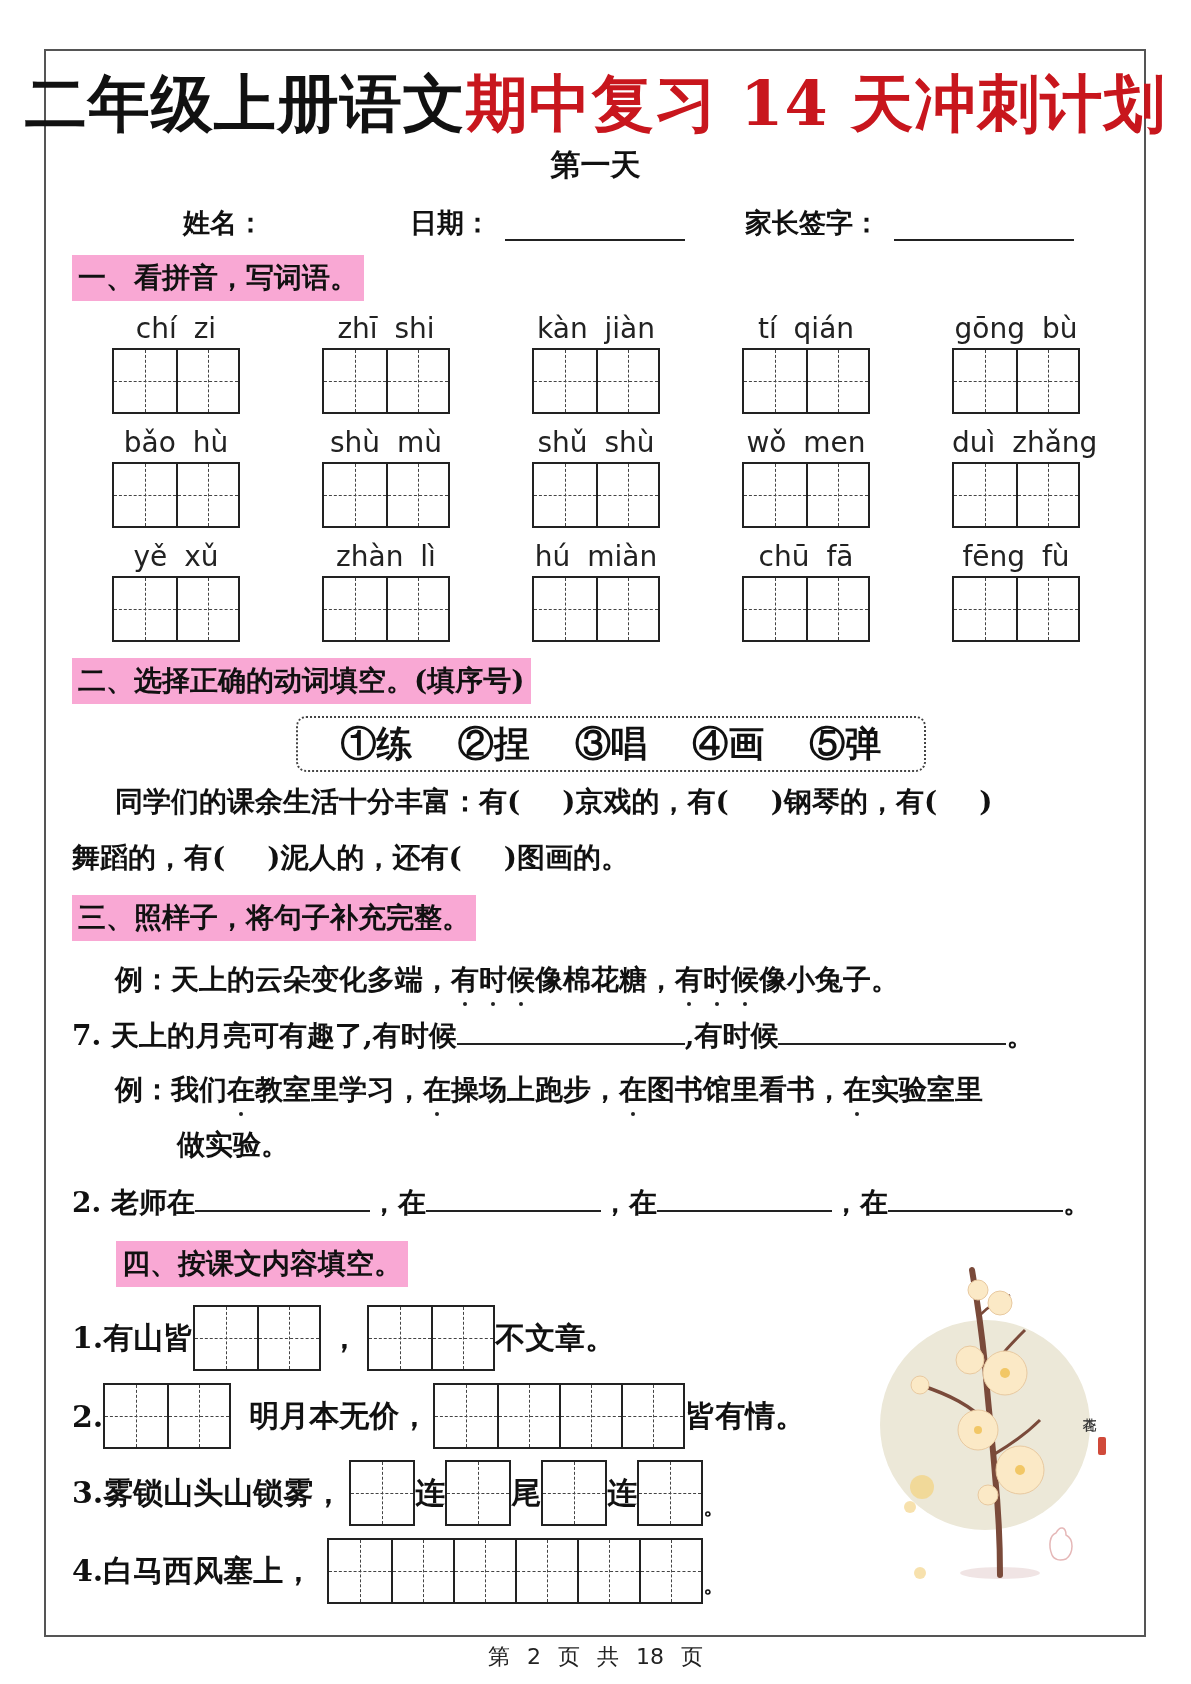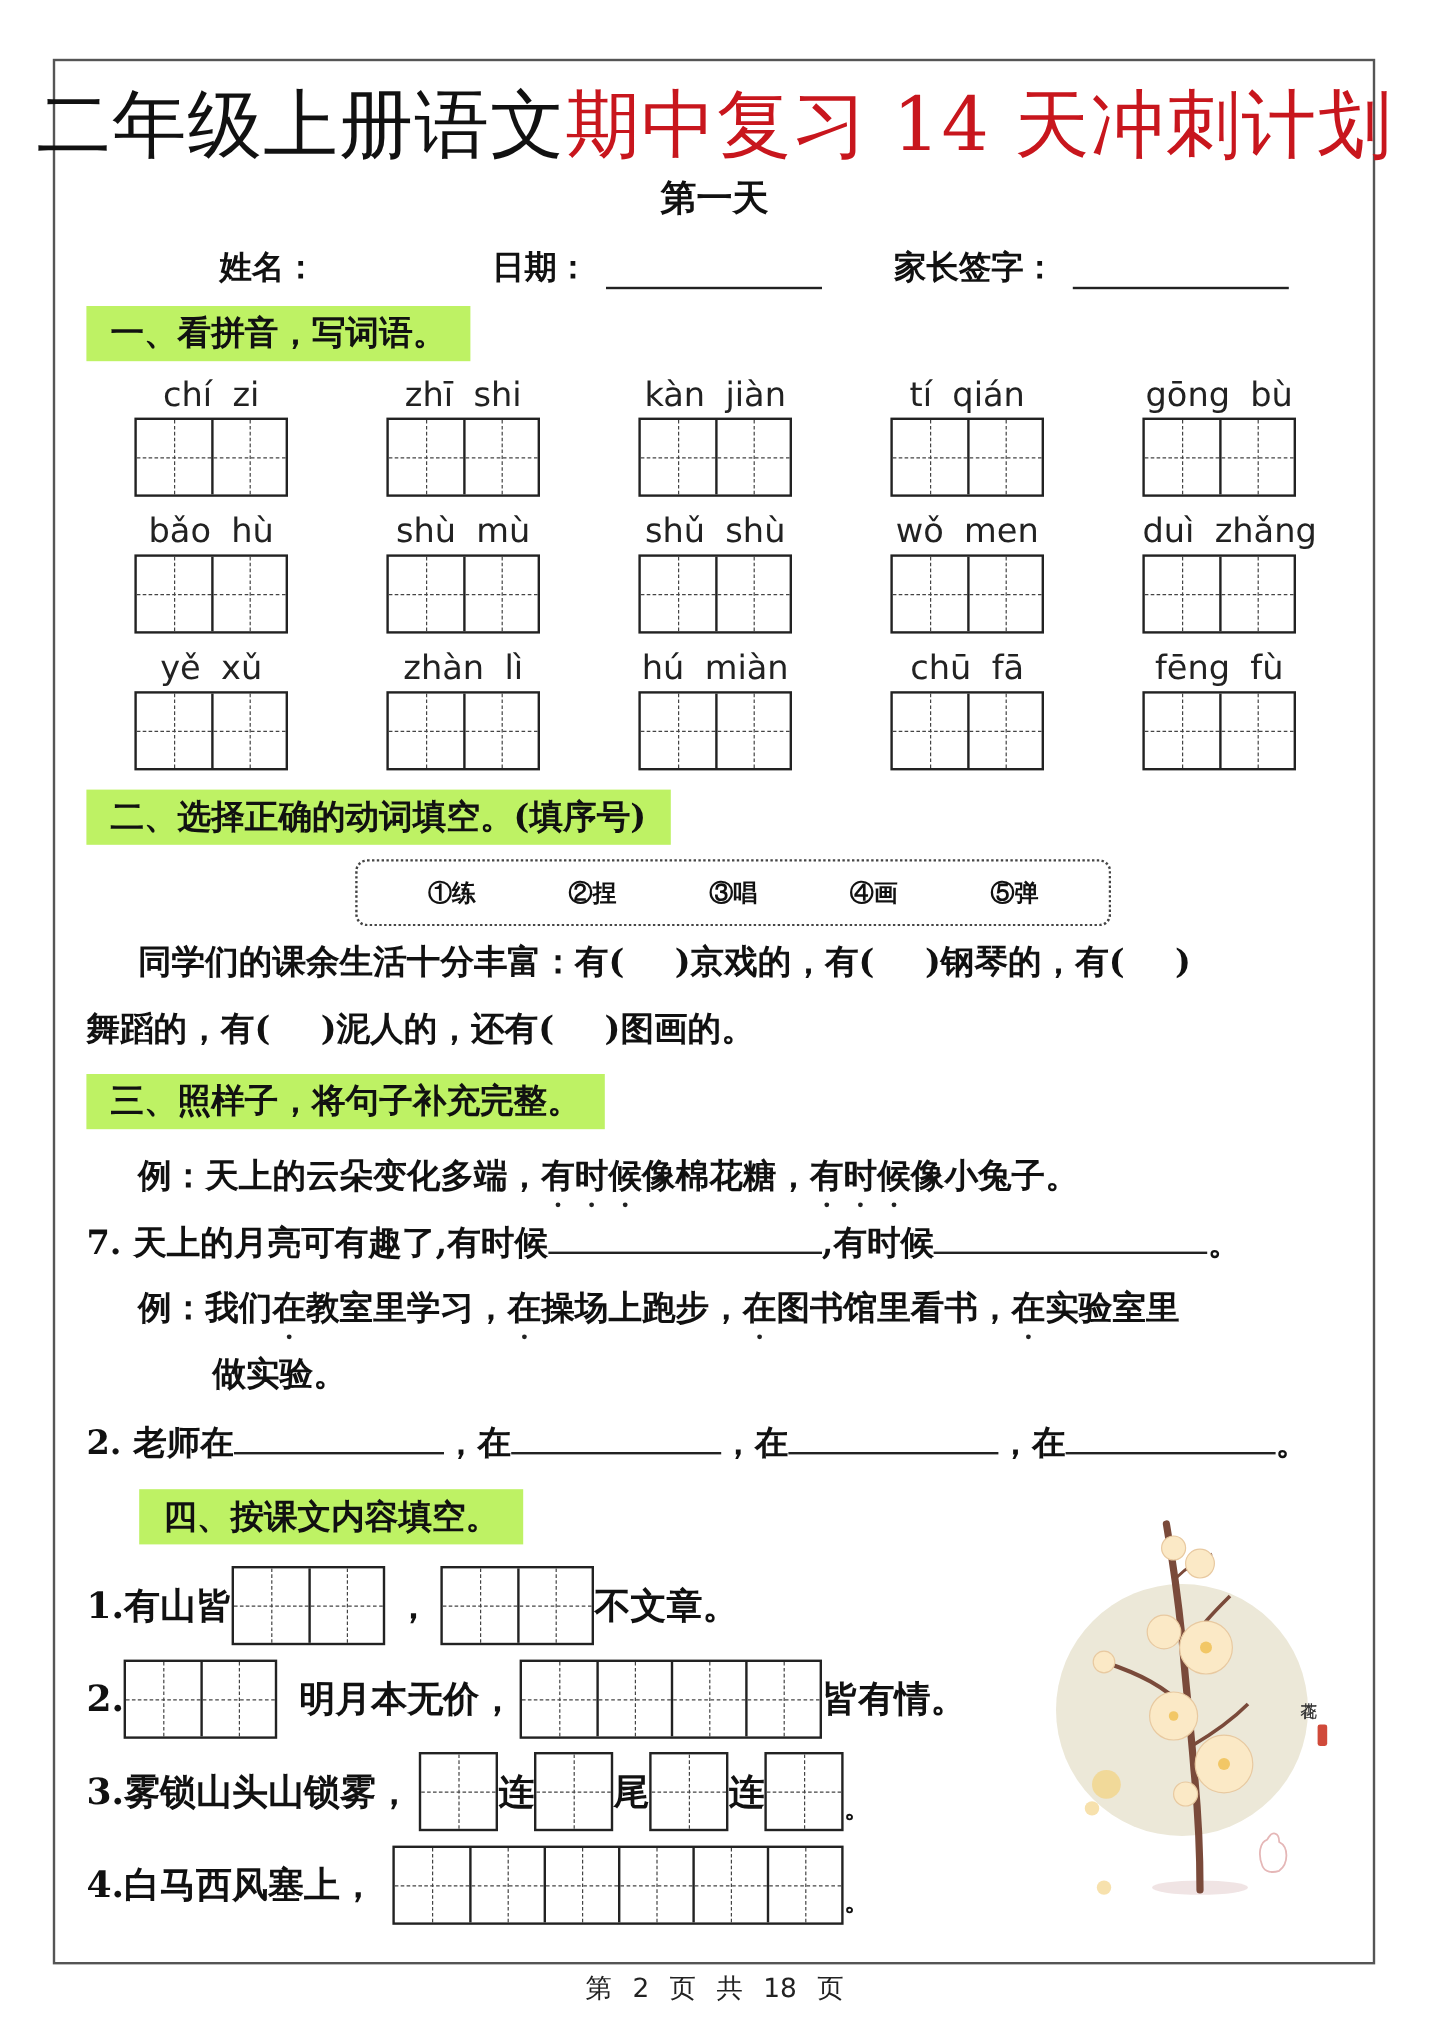--- a/index.html
+++ b/index.html
@@ -8,37 +8,37 @@
 
     .page-frame {
       position: absolute; left: 44px; top: 49px; width: 1102px; height: 1588px;
       border: 2px solid #555; background: #fff;
     }
 
     .abs { position: absolute; }
 
     .title {
       position: absolute; left: 0; top: 62px; width: 1191px; text-align: center;
-      font-size: 62px; font-weight: normal; letter-spacing: 1px; white-space: nowrap;
+      font-size: 62px; font-weight: bold; letter-spacing: 1px; white-space: nowrap;
       font-family: "DejaVu Serif", serif;
     }
     .title .black { color: #111; }
     .title .red { color: #c8161d; }
 
     .subtitle {
       position: absolute; left: 0; top: 145px; width: 1191px; text-align: center;
       font-size: 30px; font-weight: bold;
     }
 
     .info-row { position: absolute; top: 205px; font-size: 27px; font-weight: bold; display: flex; align-items: flex-end; }
     .info-row .line { display: inline-block; border-bottom: 2px solid #222; height: 30px; margin-left: 14px; }
 
     .section-head {
-      position: absolute; left: 72px; height: 46px; background: #bef264;
-      font-size: 28px; font-weight: bold; padding: 0 20px; line-height: 46px; white-space: nowrap;
+      position: absolute; left: 72px; height: 46px; background: #f9a8d4;
+      font-size: 28px; font-weight: bold; padding: 0 6px; line-height: 46px; white-space: nowrap;
     }
 
     .pinyin-cell { position: absolute; width: 128px; text-align: center; font-family: "DejaVu Sans", sans-serif; font-size: 28px; color: #222; }
     .pinyin-cell .py { display: block; height: 38px; line-height: 38px; white-space: nowrap; word-spacing: 8px; }
 
     .grid-box {
       display: inline-flex; border: 2.5px solid #222; background: #fff;
     }
     .grid-box .cell {
       width: 62px; height: 62px; position: relative;
@@ -50,21 +50,21 @@
     }
     .grid-box .cell::after {
       content: ""; position: absolute; top: 50%; left: 0; right: 0;
       border-top: 1.5px dashed #444;
     }
 
     .options-box {
       position: absolute; left: 296px; top: 716px; width: 630px; height: 56px;
       border: 2.5px dotted #444; border-radius: 10px;
       display: flex; justify-content: space-around; align-items: center;
-      font-size: 20px; font-weight: bold; padding: 0 20px;
+      font-size: 36px; font-weight: bold; padding: 0 20px;
     }
 
     .para { position: absolute; font-size: 28px; font-weight: bold; white-space: nowrap; line-height: 40px; }
     .para .blank { display: inline-block; border-bottom: 2px solid #222; height: 30px; vertical-align: baseline; }
     .dot { position: relative; display: inline-block; }
     .dot::after { content: ""; position: absolute; left: 50%; bottom: -6px; width: 4px; height: 4px; margin-left: -2px; border-radius: 50%; background: #222; }
 
     .fill-row { position: absolute; display: flex; align-items: center; font-size: 30px; font-weight: bold; white-space: nowrap; }
     .fill-row .tb { display: inline-flex; border: 2.5px solid #222; }
     .fill-row .tb .c { width: 62px; height: 62px; position: relative; }

